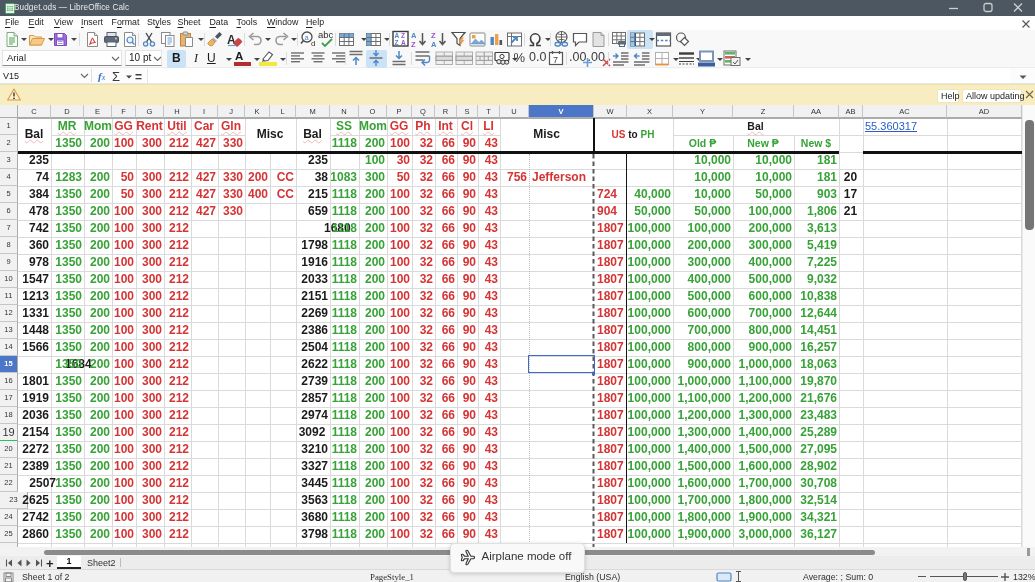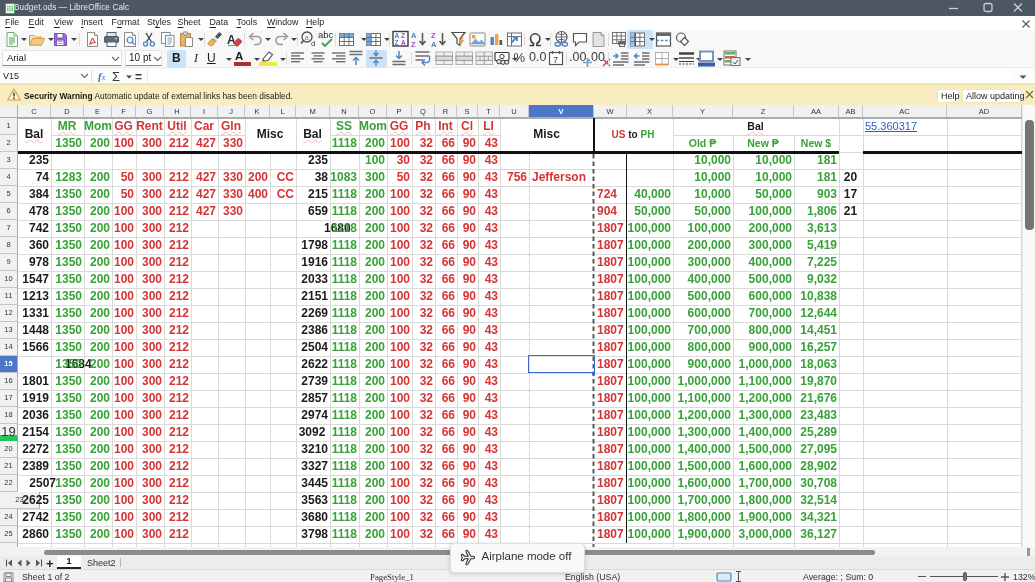--- a/index.html
+++ b/index.html
@@ -391,21 +391,20 @@
     <svg class="abs" style="left:1019px;top:6.5px" width="8" height="5" viewBox="0 0 8 5">
       <path d="M.5 .5l3.5 3.5L7.5 .5z" fill="#555"></path>
     </svg>
   </div>
 <div id="warn" class="abs">
     <svg class="abs" style="left:7px;top:3px" width="14" height="13" viewBox="0 0 14 13">
       <path d="M7 1L13.4 12H.6z" fill="#fdf1cf" stroke="#d89a44" stroke-width="1.1" stroke-linejoin="round"></path>
       <path d="M7 4.5v4" stroke="#333" stroke-width="1.4"></path>
       <circle cx="7" cy="10.3" r=".9" fill="#333"></circle>
     </svg>
-    <span class="abs" style="left:24px;top:5.5px;font-size:8.4px;color:#1c1c1c"><b>Security Warning</b> Automatic update of external links has been disabled.</span>
     <div class="abs" style="left:937px;top:3.5px;width:22px;height:14px;background:#fff;border-radius:2px;border:1px solid #f0e6bb"></div>
     <span class="abs" style="left:941px;top:6px;font-size:9px;color:#222">Help</span>
     <div class="abs" style="left:962px;top:3.5px;width:60px;height:14px;background:#fff;border-radius:2px;border:1px solid #f0e6bb"></div>
     <span class="abs" style="left:966px;top:6px;font-size:9px;color:#222">Allow updating</span>
     <svg class="abs" style="left:1025px;top:5px" width="9" height="9" viewBox="0 0 9 9">
       <path d="M1 1l7 7M8 1L1 8" stroke="#7c6a3a" stroke-width="1.2"></path>
     </svg>
   </div>
 <div id="sheet" class="abs">
     <div class="abs" style="left:51px;top:13.5px;width:1px;height:428.5px;background:#dadada"></div>
@@ -509,25 +508,25 @@
     <div class="abs" style="left:0;top:149.5px;width:18px;height:17px;background:#f1f1f1;color:#333;font-weight:normal;font-size:7.5px;text-align:center;line-height:16px;border-right:1px solid #ababab;border-bottom:1px solid #c6c6c6">9</div>
     <div class="abs" style="left:0;top:166.5px;width:18px;height:17px;background:#f1f1f1;color:#333;font-weight:normal;font-size:7.5px;text-align:center;line-height:16px;border-right:1px solid #ababab;border-bottom:1px solid #c6c6c6">10</div>
     <div class="abs" style="left:0;top:183.5px;width:18px;height:17px;background:#f1f1f1;color:#333;font-weight:normal;font-size:7.5px;text-align:center;line-height:16px;border-right:1px solid #ababab;border-bottom:1px solid #c6c6c6">11</div>
     <div class="abs" style="left:0;top:200.5px;width:18px;height:17px;background:#f1f1f1;color:#333;font-weight:normal;font-size:7.5px;text-align:center;line-height:16px;border-right:1px solid #ababab;border-bottom:1px solid #c6c6c6">12</div>
     <div class="abs" style="left:0;top:217.5px;width:18px;height:17px;background:#f1f1f1;color:#333;font-weight:normal;font-size:7.5px;text-align:center;line-height:16px;border-right:1px solid #ababab;border-bottom:1px solid #c6c6c6">13</div>
     <div class="abs" style="left:0;top:234.5px;width:18px;height:17px;background:#f1f1f1;color:#333;font-weight:normal;font-size:7.5px;text-align:center;line-height:16px;border-right:1px solid #ababab;border-bottom:1px solid #c6c6c6">14</div>
     <div class="abs" style="left:0;top:251.5px;width:18px;height:17px;background:#4c76c8;color:#fff;font-weight:bold;font-size:7.5px;text-align:center;line-height:16px;border-right:1px solid #ababab;border-bottom:1px solid #c6c6c6">15</div>
     <div class="abs" style="left:0;top:268.5px;width:18px;height:17px;background:#f1f1f1;color:#333;font-weight:normal;font-size:7.5px;text-align:center;line-height:16px;border-right:1px solid #ababab;border-bottom:1px solid #c6c6c6">16</div>
     <div class="abs" style="left:0;top:285.5px;width:18px;height:17px;background:#f1f1f1;color:#333;font-weight:normal;font-size:7.5px;text-align:center;line-height:16px;border-right:1px solid #ababab;border-bottom:1px solid #c6c6c6">17</div>
     <div class="abs" style="left:0;top:302.5px;width:18px;height:17px;background:#f1f1f1;color:#333;font-weight:normal;font-size:7.5px;text-align:center;line-height:16px;border-right:1px solid #ababab;border-bottom:1px solid #c6c6c6">18</div>
-    <div class="abs" style="left:0;top:319.5px;width:18px;height:17px;background:#f1f1f1;color:#333;font-weight:normal;font-size:13px;text-align:center;line-height:16px;border-right:1px solid #ababab;border-bottom:6px solid #22c55e">19</div>
+    <div class="abs" style="left:0;top:319.5px;width:18px;height:17px;background:#f1f1f1;color:#333;font-weight:normal;font-size:11px;text-align:center;line-height:16px;border-right:1px solid #ababab;border-bottom:1px solid #22c55e">19</div>
     <div class="abs" style="left:0;top:336.5px;width:18px;height:17px;background:#f1f1f1;color:#333;font-weight:normal;font-size:7.5px;text-align:center;line-height:16px;border-right:1px solid #ababab;border-bottom:1px solid #c6c6c6">20</div>
     <div class="abs" style="left:0;top:353.5px;width:18px;height:17px;background:#f1f1f1;color:#333;font-weight:normal;font-size:7.5px;text-align:center;line-height:16px;border-right:1px solid #ababab;border-bottom:1px solid #c6c6c6">21</div>
     <div class="abs" style="left:0;top:370.5px;width:18px;height:17px;background:#f1f1f1;color:#333;font-weight:normal;font-size:7.5px;text-align:center;line-height:16px;border-right:1px solid #ababab;border-bottom:1px solid #c6c6c6">22</div>
-    <div class="abs" style="left:0;top:387.5px;width:40px;height:17px;background:#f1f1f1;color:#333;font-weight:normal;font-size:7.5px;text-align:center;line-height:16px;border-right:1px solid #ababab;border-bottom:1px solid #c6c6c6">23</div>
+    <div class="abs" style="left:0;top:387.5px;width:28px;height:17px;background:#f1f1f1;color:#333;font-weight:normal;font-size:7.5px;text-align:center;line-height:16px;border-right:1px solid #ababab;border-bottom:1px solid #c6c6c6">23</div>
     <div class="abs" style="left:0;top:404.5px;width:18px;height:17px;background:#f1f1f1;color:#333;font-weight:normal;font-size:7.5px;text-align:center;line-height:16px;border-right:1px solid #ababab;border-bottom:1px solid #c6c6c6">24</div>
     <div class="abs" style="left:0;top:421.5px;width:18px;height:17px;background:#f1f1f1;color:#333;font-weight:normal;font-size:7.5px;text-align:center;line-height:16px;border-right:1px solid #ababab;border-bottom:1px solid #c6c6c6">25</div>
     <div class="abs" style="left:0;top:438.5px;width:18px;height:17px;background:#f1f1f1;color:#333;font-weight:normal;font-size:7.5px;text-align:center;line-height:16px;border-right:1px solid #ababab;border-bottom:1px solid #c6c6c6">26</div>
     <div class="abs cc" style="left:18px;top:13.5px;width:32px;height:34px;line-height:33px;"><span class="sq">Bal</span></div>
     <div class="abs cc" style="left:51px;top:13.5px;width:32px;height:17px;line-height:16px;color:#37a237"><span class="sq">MR</span></div>
     <div class="abs cc" style="left:84px;top:13.5px;width:27px;height:17px;line-height:16px;color:#37a237">Mom</div>
     <div class="abs cc" style="left:112px;top:13.5px;width:23px;height:17px;line-height:16px;color:#d53434"><span class="sq">GG</span></div>
     <div class="abs cc" style="left:136px;top:13.5px;width:27px;height:17px;line-height:16px;color:#d53434">Rent</div>
     <div class="abs cc" style="left:164px;top:13.5px;width:26px;height:17px;line-height:16px;color:#d53434"><span class="sq">Util</span></div>
     <div class="abs cc" style="left:191px;top:13.5px;width:26px;height:17px;line-height:16px;color:#d53434">Car</div>

